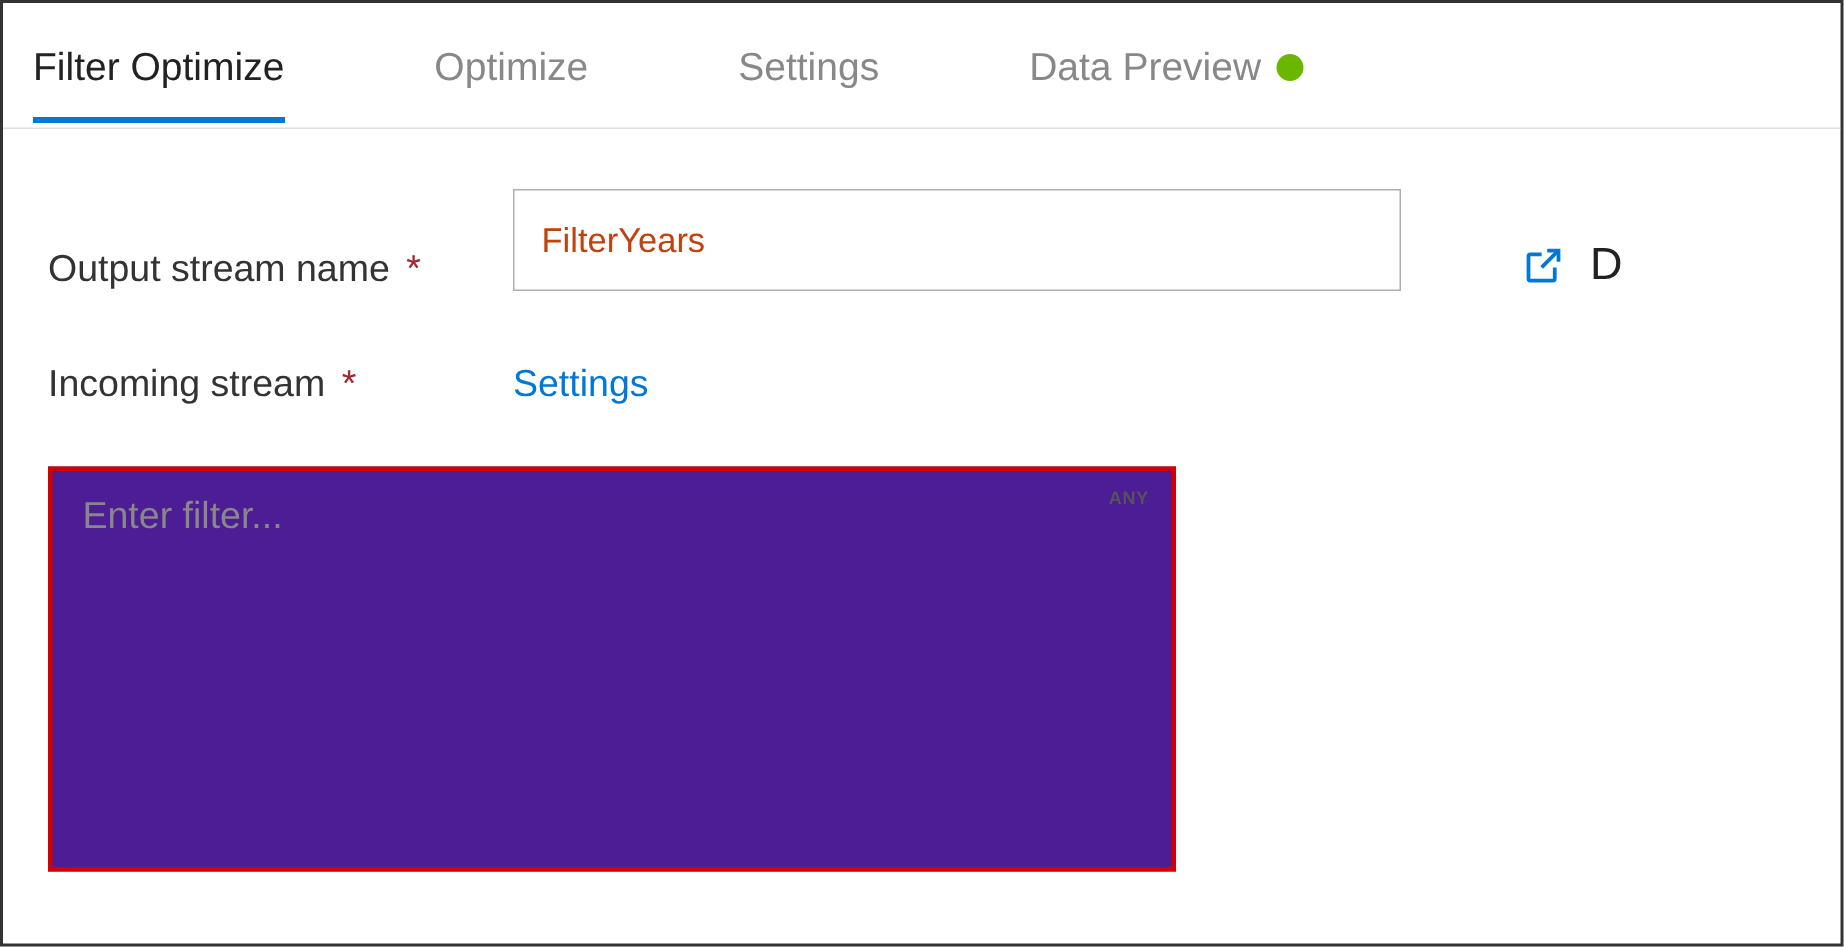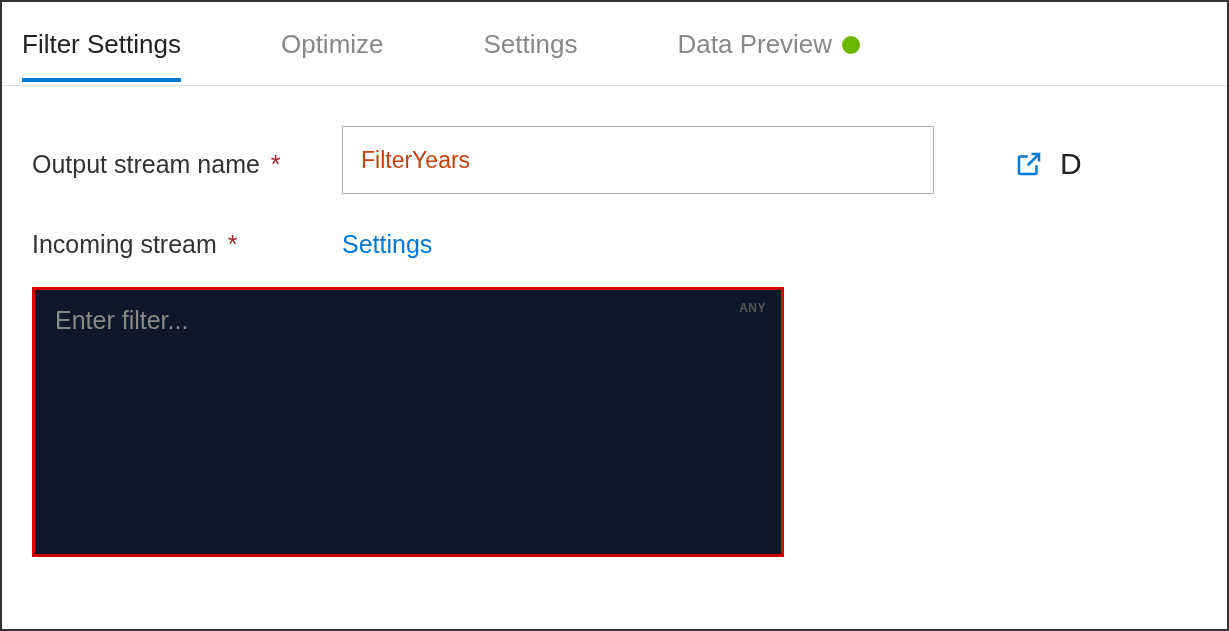--- a/index.html
+++ b/index.html
@@ -43,22 +43,22 @@
       height: 18px;
       background: #6bb700;
       border-radius: 50%;
       display: inline-block;
     }
     .form-area {
       padding: 40px 20px 0 30px;
     }
     .form-row {
       display: flex;
-      align-items: center;
-      margin-bottom: 28px;
+      align-items: flex-end;
+      margin-bottom: 40px;
     }
     .form-label {
       font-size: 25px;
       color: #333333;
       width: 310px;
       padding-top: 8px;
     }
     .required {
       color: #a4262c;
       margin-left: 4px;
@@ -80,21 +80,21 @@
       cursor: pointer;
     }
     .filter-box-wrap {
       position: relative;
       width: 752px;
     }
     .filter-box {
       width: 752px;
       height: 270px;
       border: 3px solid #d40000;
-      background: #0f172a;
+      background: #4c1d95;
       padding: 16px 20px;
       font-size: 25px;
       color: #888888;
       font-family: inherit;
       resize: none;
       outline: none;
     }
     .filter-box::placeholder {
       color: #888888;
     }
@@ -121,21 +121,21 @@
       font-size: 30px;
       color: #222222;
       font-weight: 400;
     }
   </style>
 </head>
 <body>
 
 <div class="tabs">
   <div class="tab active">
-    <span>Filter Settings</span>
+    <span>Filter Optimize</span>
   </div>
   <div class="tab">
     <span>Optimize</span>
   </div>
   <div class="tab">
     <span>Settings</span>
   </div>
   <div class="tab">
     <span>Data Preview</span>
     <span class="status-dot"></span>

